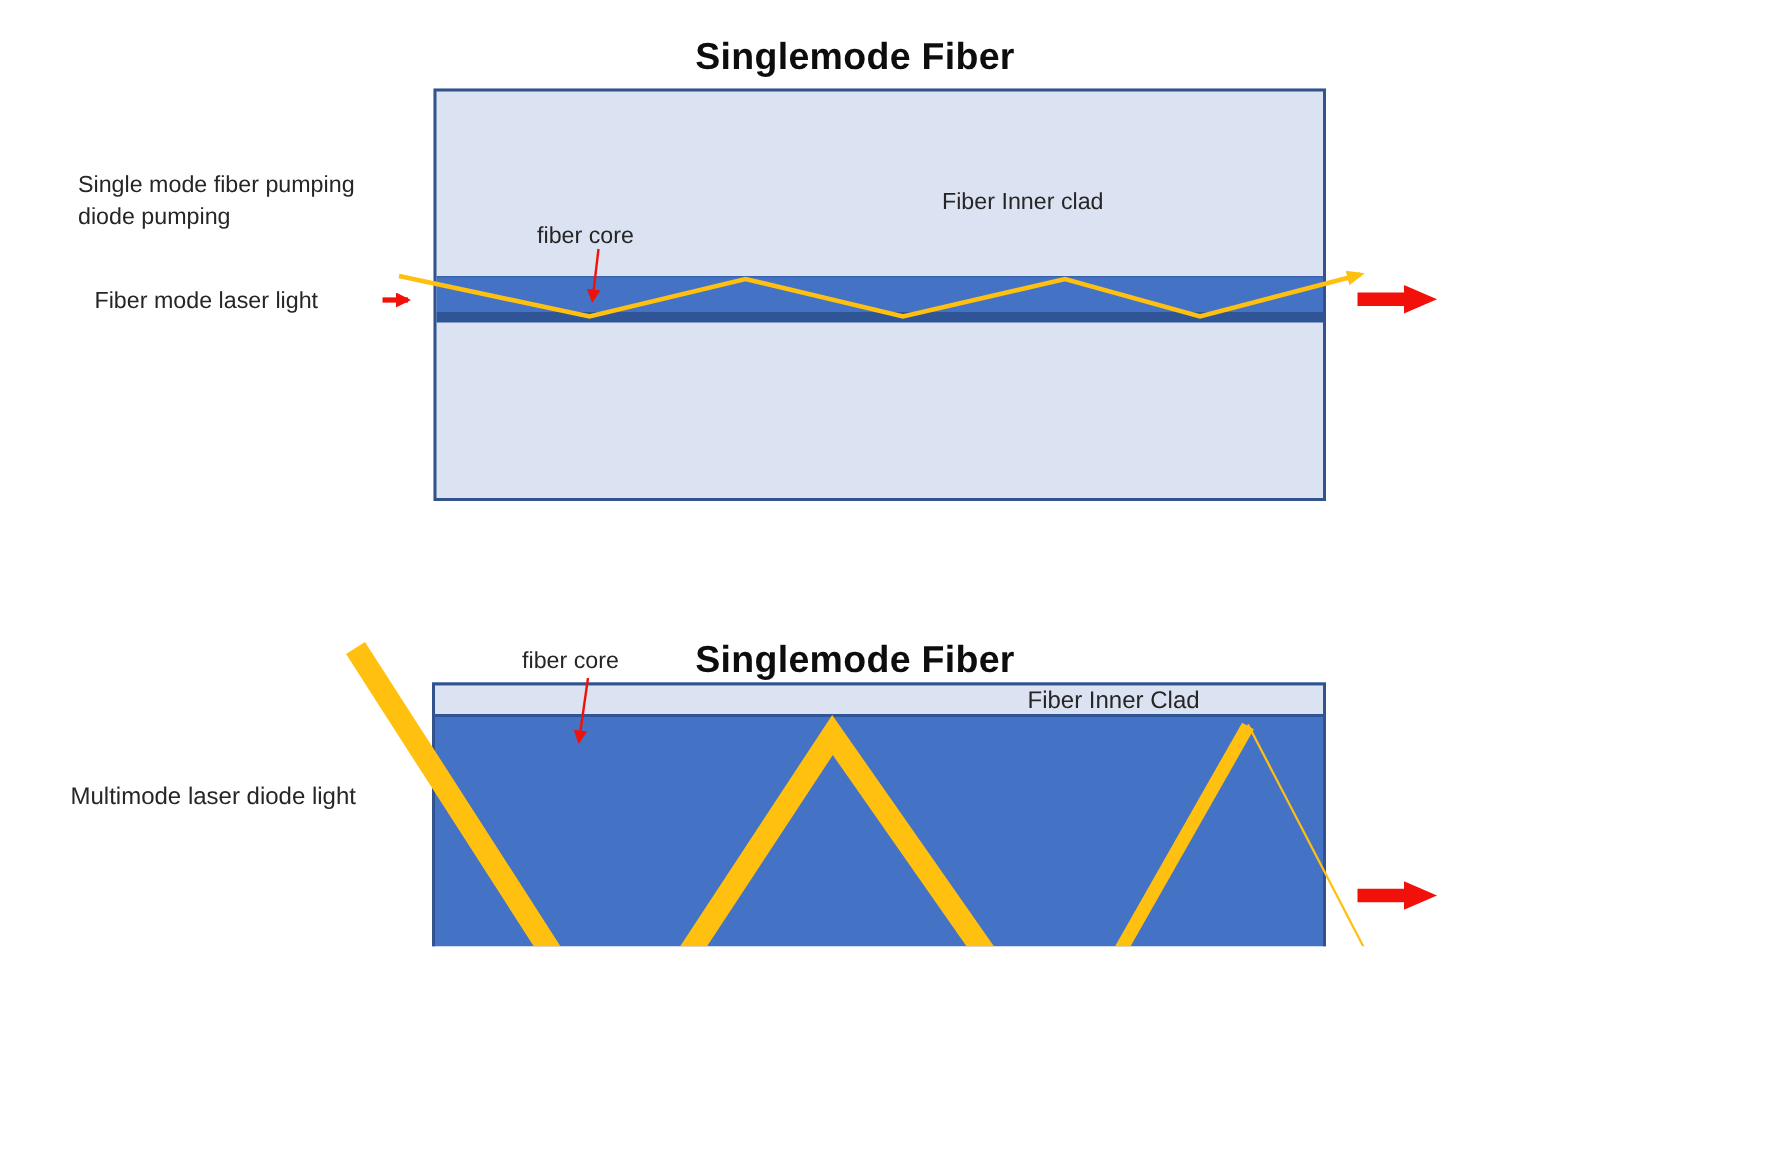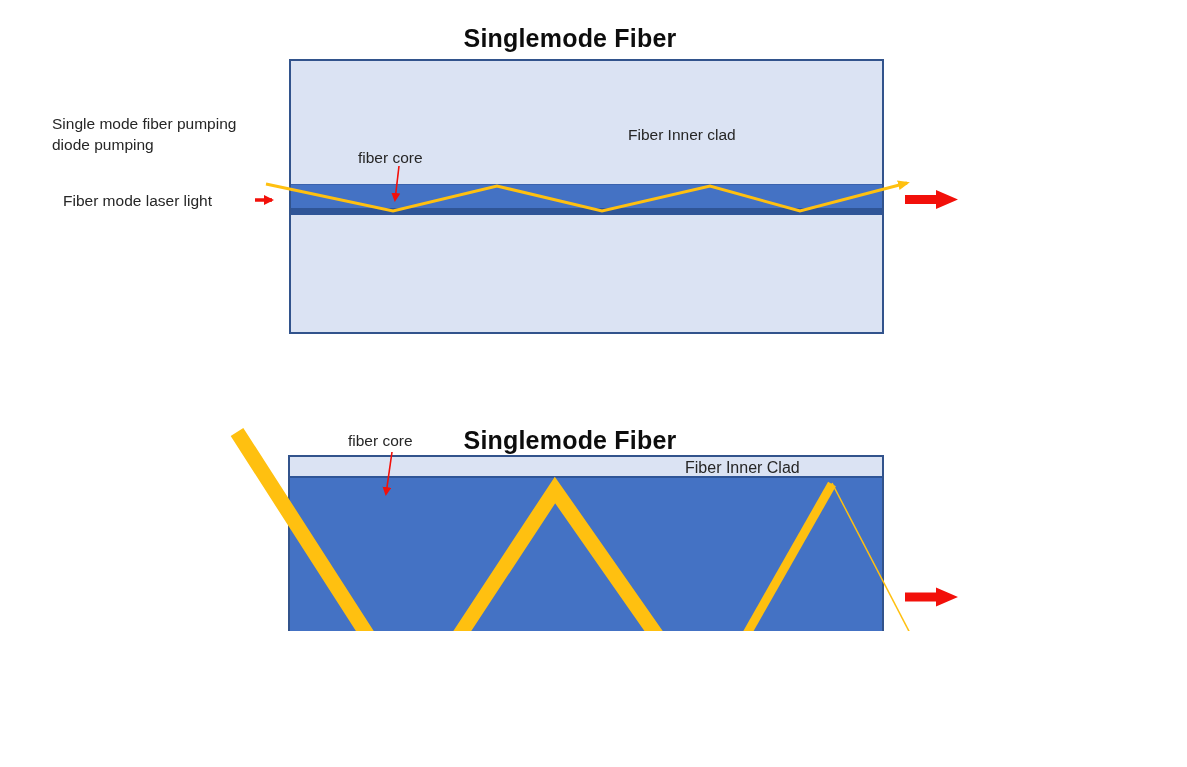--- a/index.html
+++ b/index.html
@@ -96,20 +96,21 @@
   <div class="abs title" style="left:380px;top:426px;width:380px;">Singlemode Fiber</div>
 
   <div class="abs fiber2"></div>
   <div class="abs strip-top"></div>
   <div class="abs strip-bottom"></div>
 
   <div class="abs label" style="left:348px;top:430px;">fiber core</div>
 
   <div class="abs label" style="left:685px;top:457px;font-size:16px;">Fiber Inner Clad</div>
 
+  <div class="abs label" style="left:47px;top:521px;font-size:16px;">Multimode laser diode light</div>
 
   <svg class="overlay" viewBox="0 0 1187 767">
     <defs>
       <marker id="ay" markerUnits="userSpaceOnUse" markerWidth="14" markerHeight="12" refX="9" refY="5" orient="auto">
         <path d="M0,0 L12,5 L0,10 Z" class="m-beam"></path>
       </marker>
       <marker id="ar" markerUnits="userSpaceOnUse" markerWidth="11" markerHeight="10" refX="7" refY="4.5" orient="auto">
         <path d="M0,0 L9,4.5 L0,9 Z" class="m-red"></path>
       </marker>
       <marker id="ar2" markerUnits="userSpaceOnUse" markerWidth="12" markerHeight="12" refX="8" refY="5" orient="auto">

